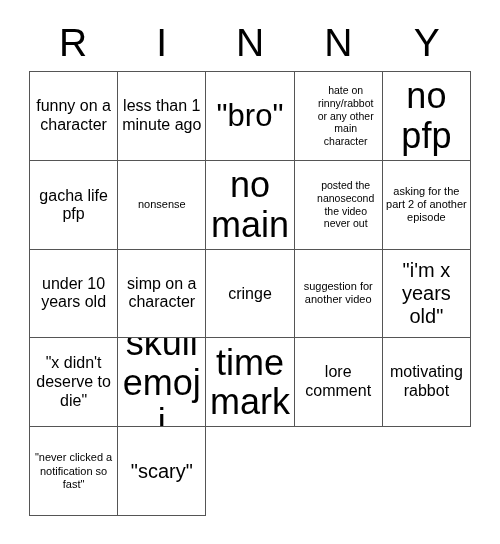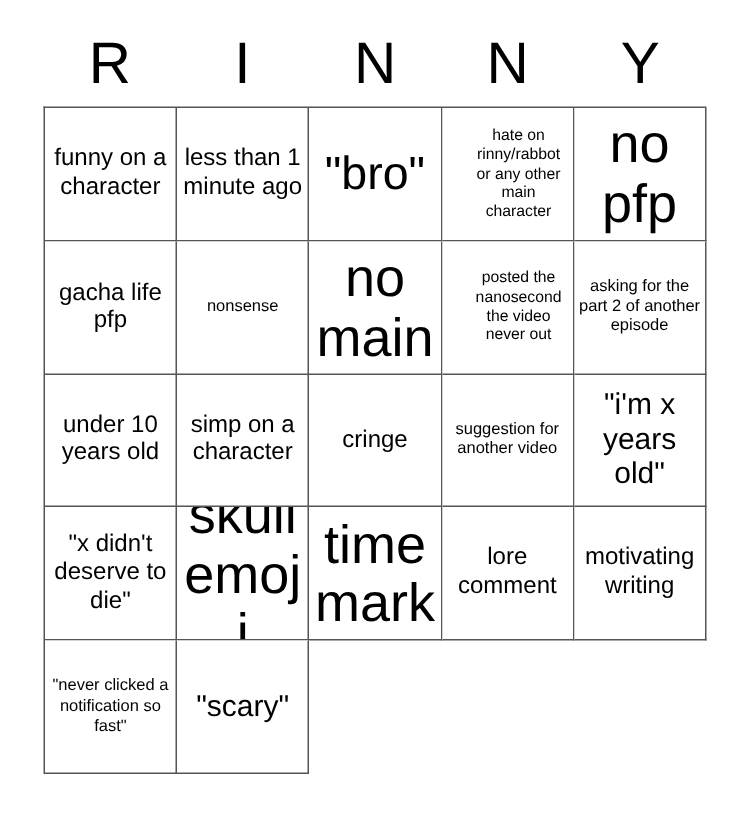--- a/index.html
+++ b/index.html
@@ -154,21 +154,21 @@
         <span class="cell-text">skull emoji</span>
       </div>
     <div class="cell fs-xxl">
         <span class="cell-text">time mark</span>
       </div>
 
     <div class="cell fs-md">
         <span class="cell-text">lore comment</span>
       </div>
     <div class="cell fs-md">
-        <span class="cell-text">motivating writing</span>
+        <span class="cell-text">motivating rabbot</span>
       </div>
     <div class="cell fs-sm">
         <span class="cell-text">"never clicked a notification so fast"</span>
       </div>
     <div class="cell fs-lg">
         <span class="cell-text">"scary"</span>
       </div>
   </div>
 
 </div>

